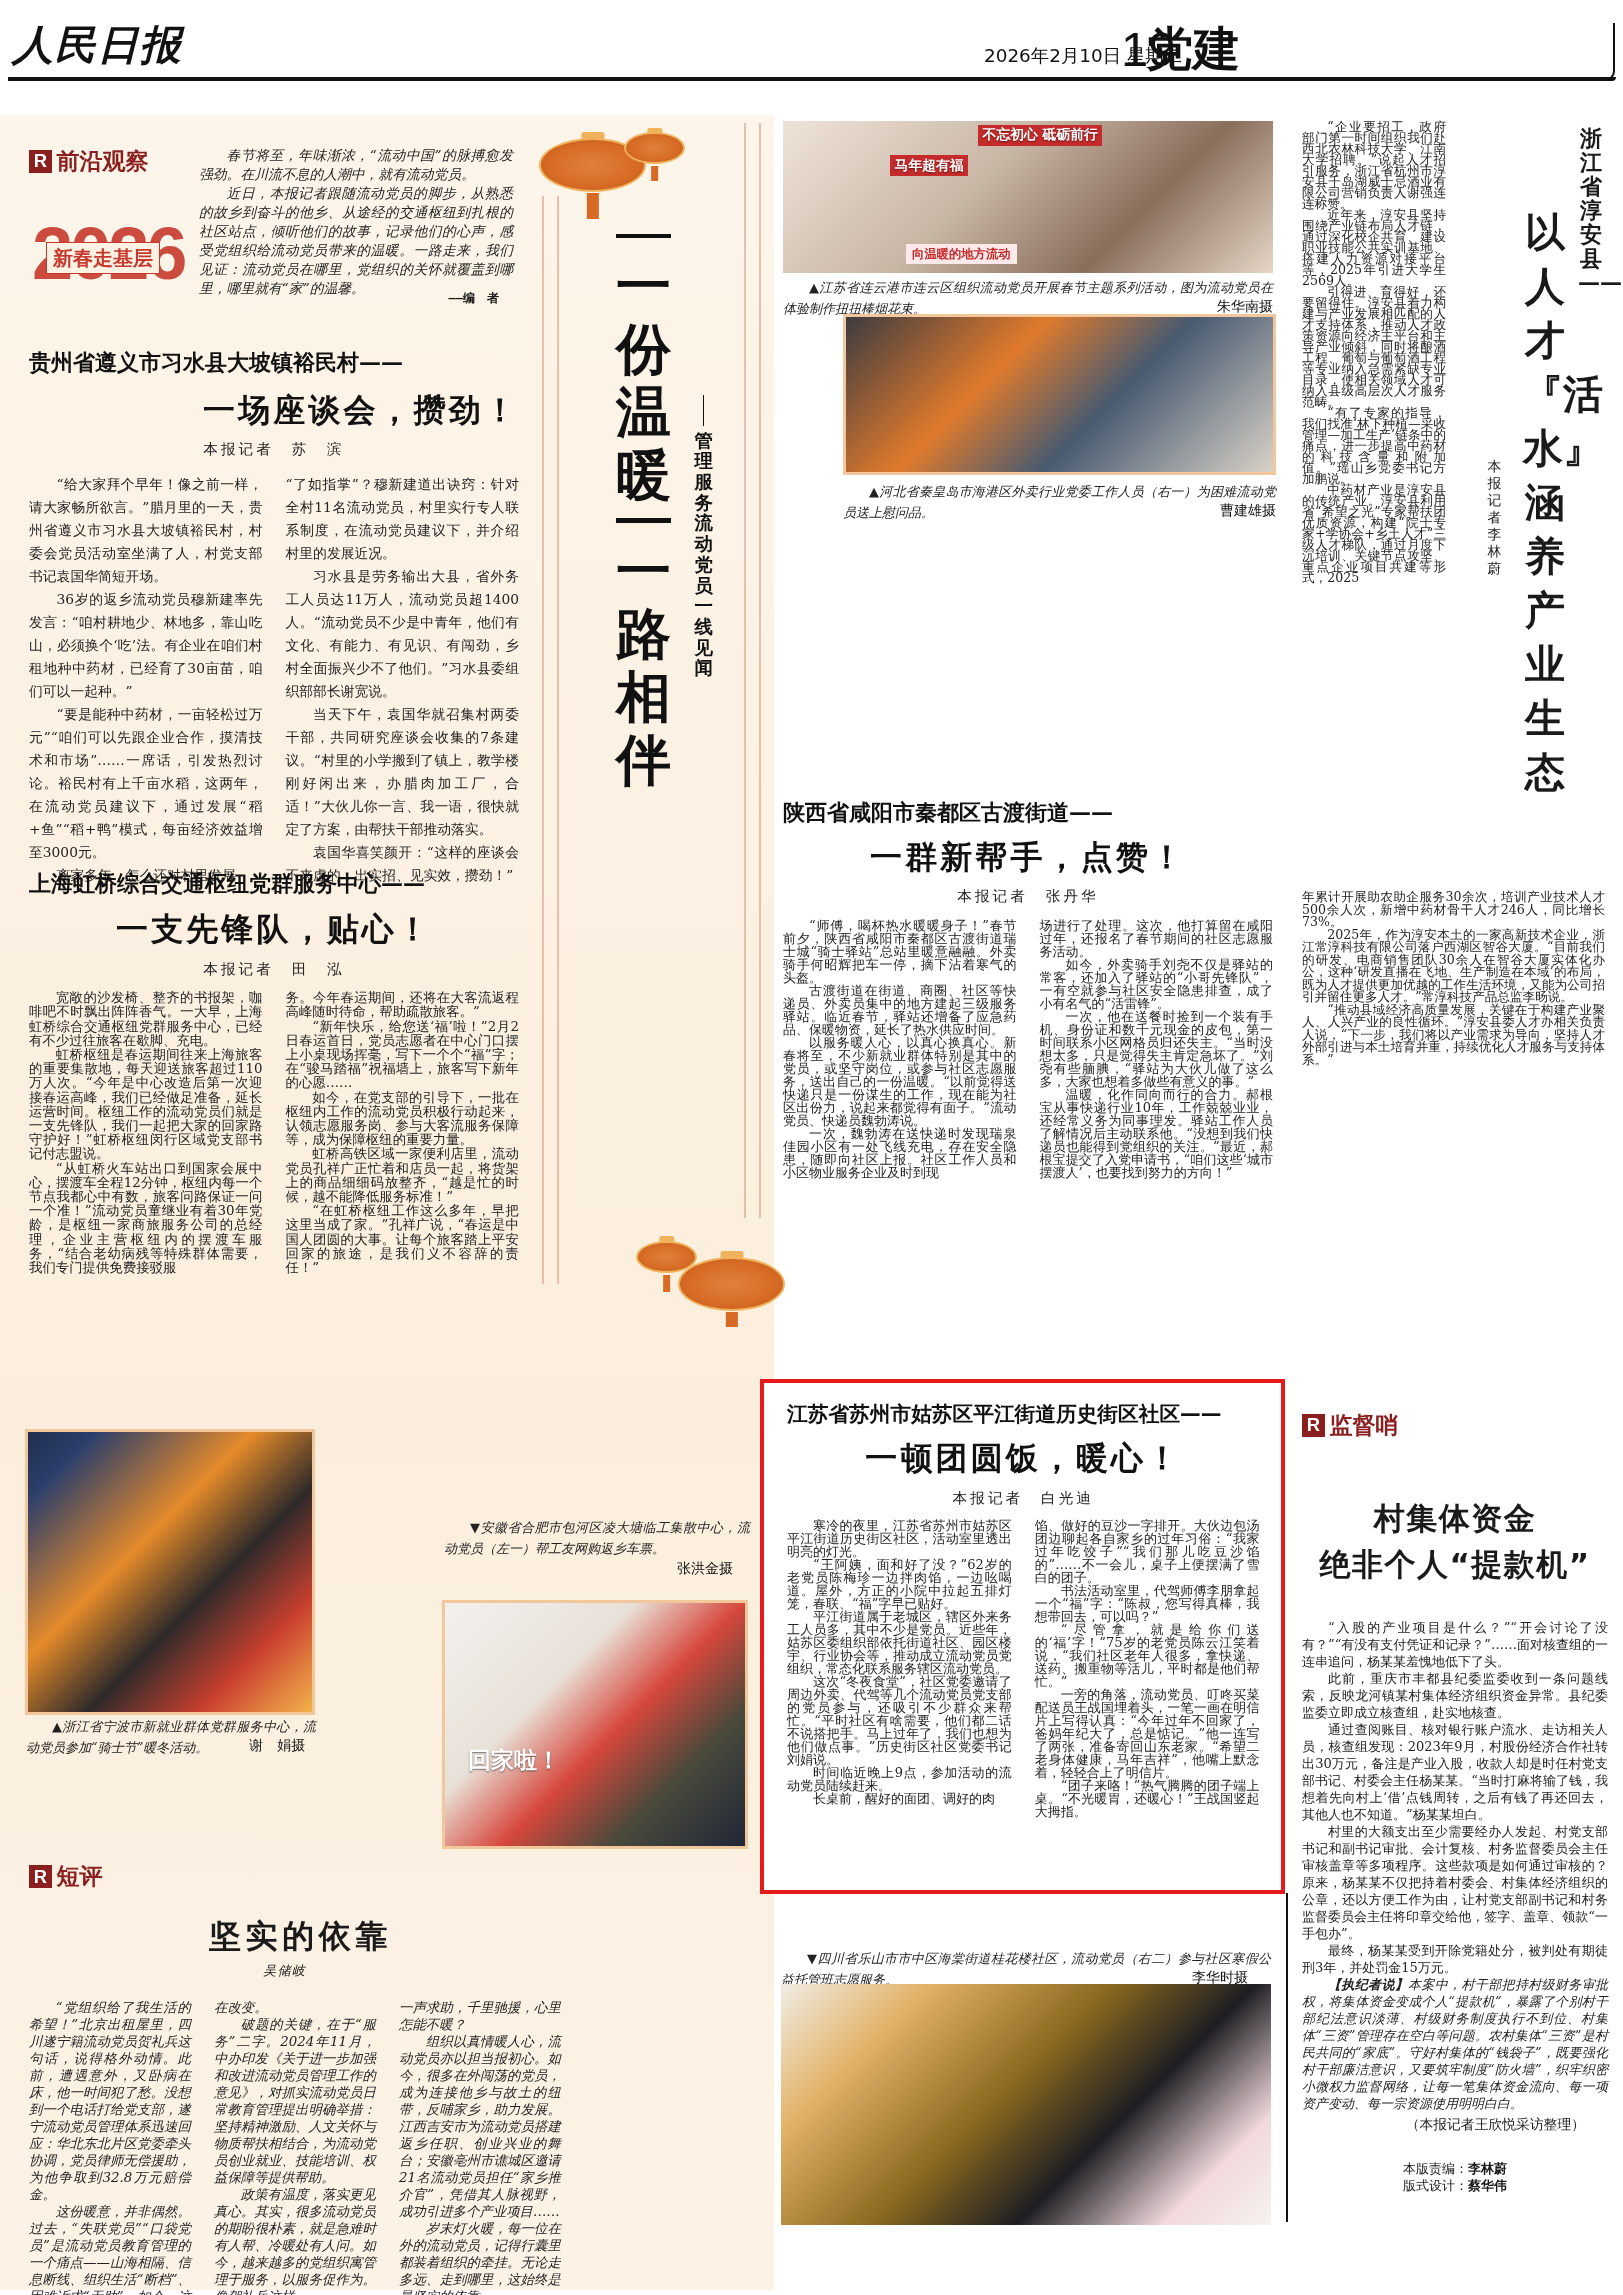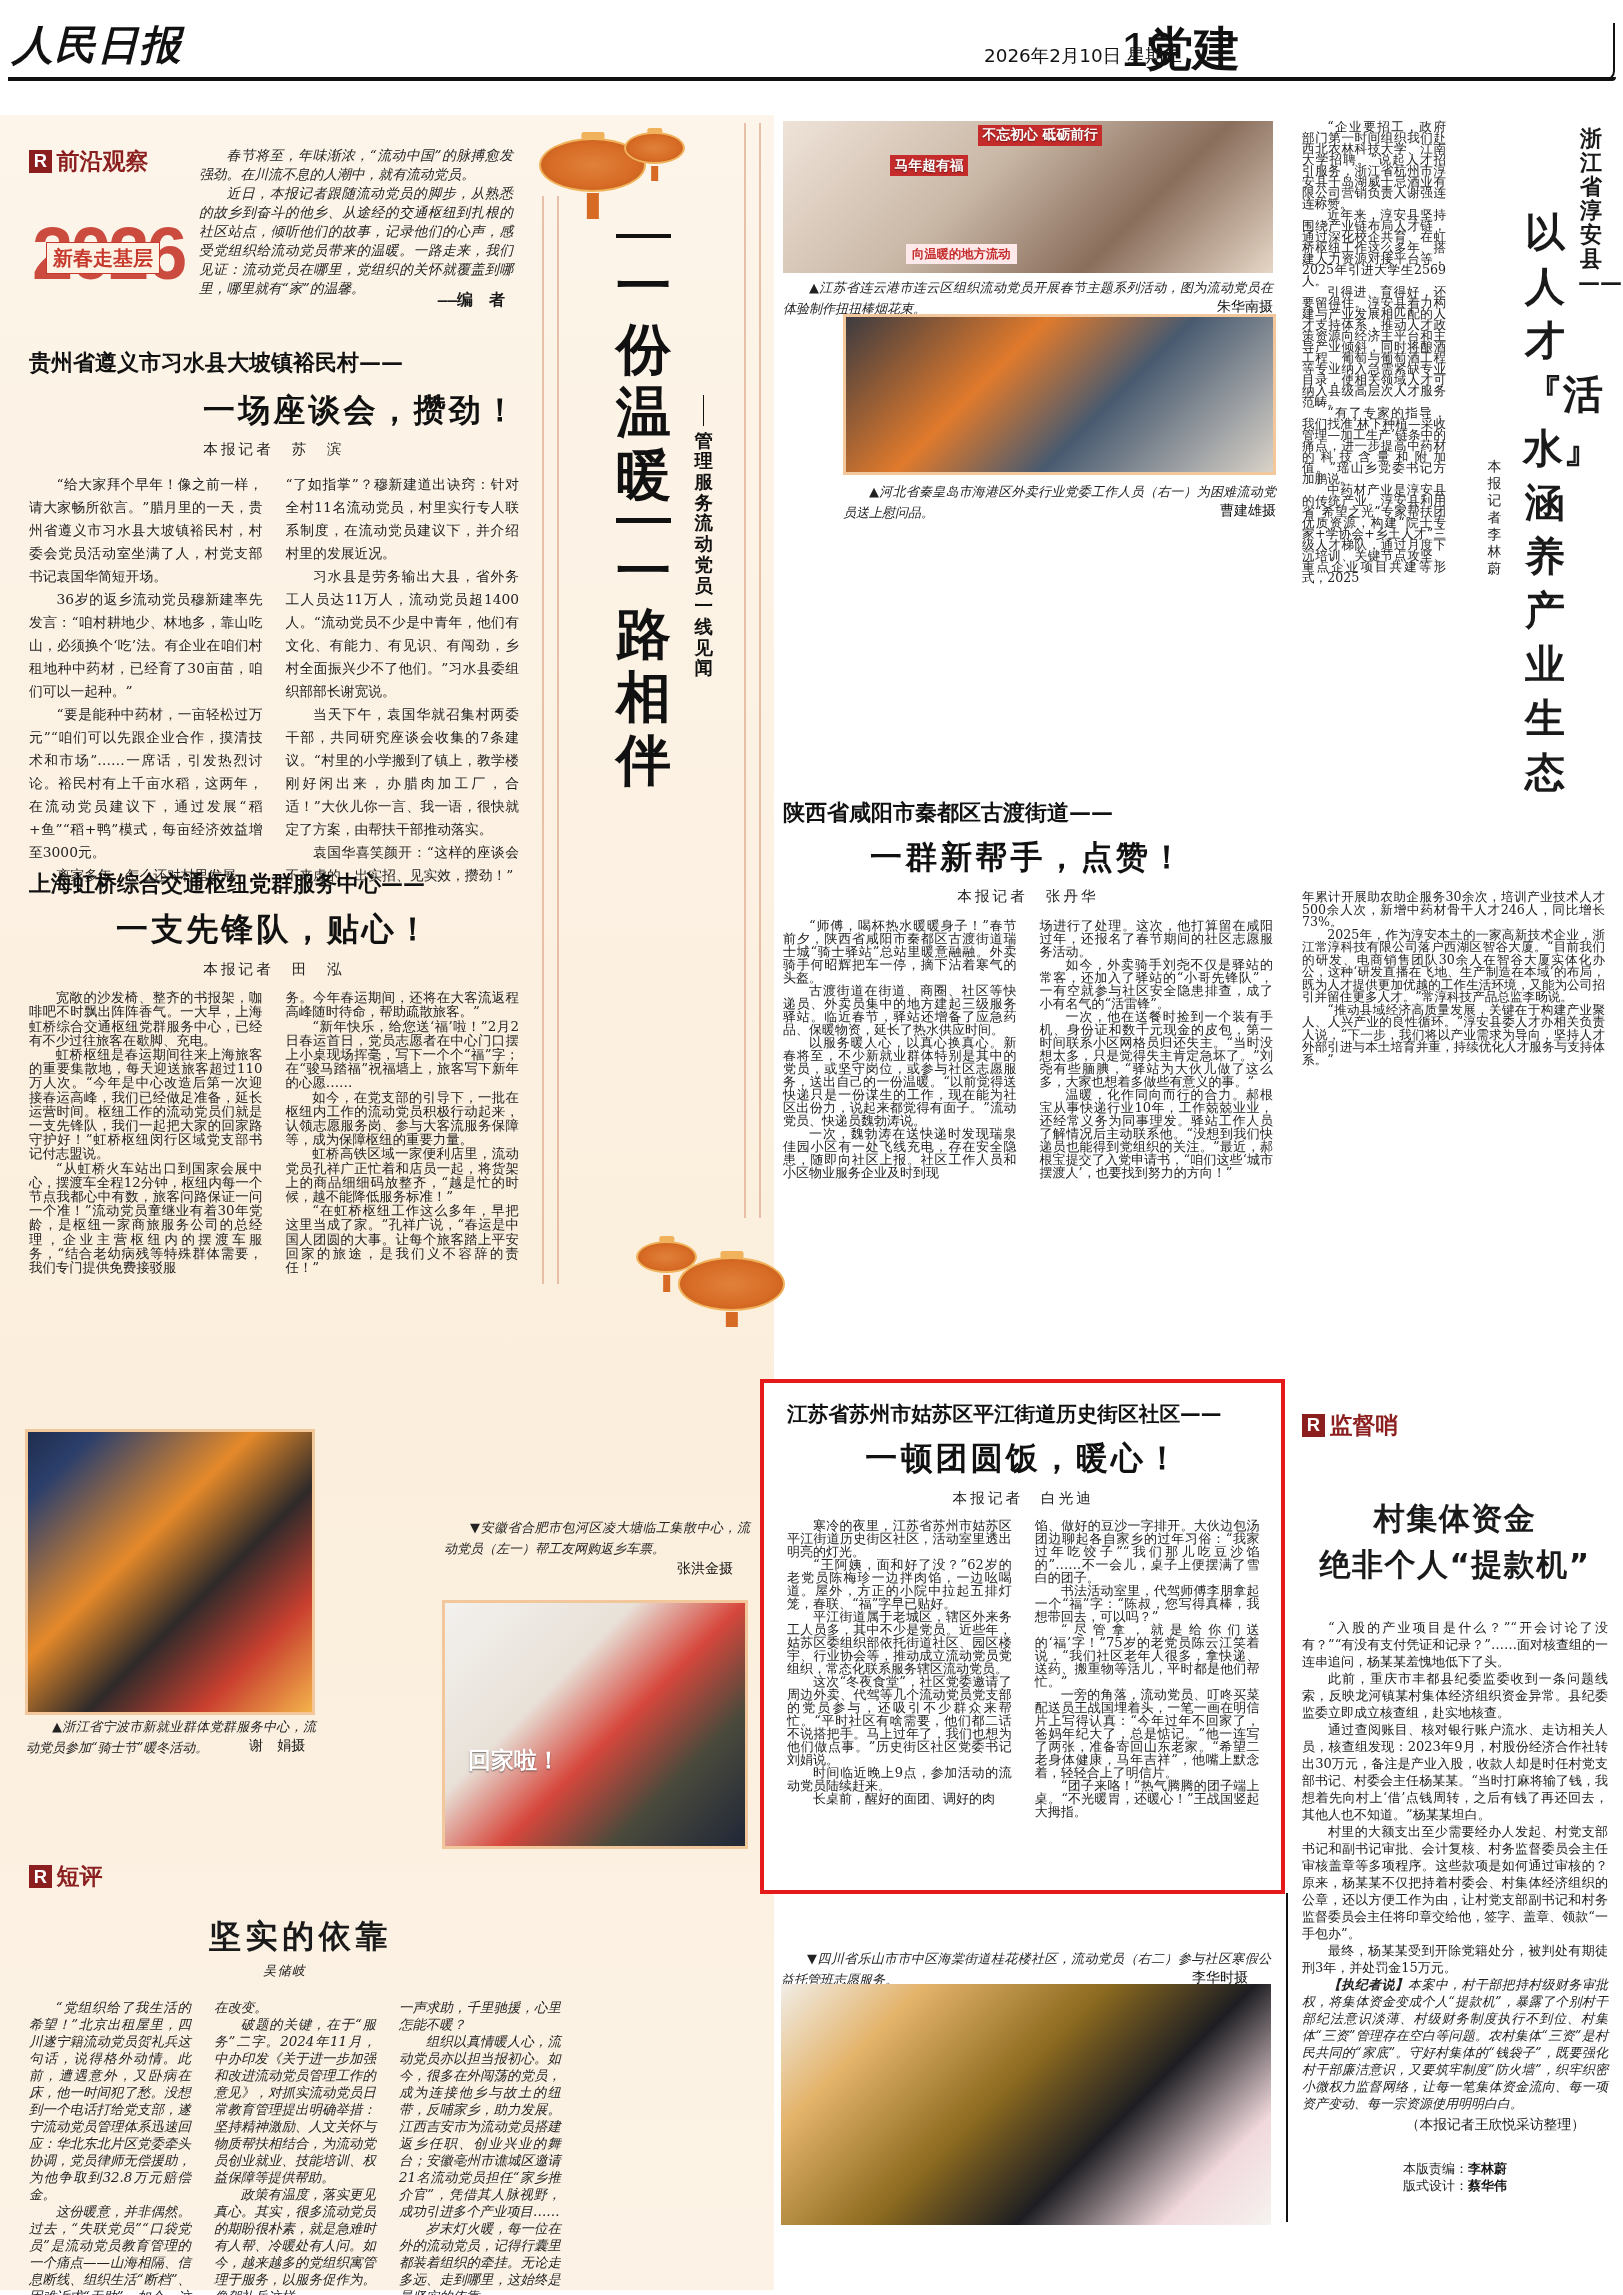--- a/index.html
+++ b/index.html
@@ -33,21 +33,21 @@
   
   .bg-left { position: absolute; left: 0; top: 115px; width: 774px; height: 2175px; background: linear-gradient(180deg, #fdf5ea 0%, #fbeedc 60%, #fcf3e6 100%); }
 
   
   .intro { position: absolute; left: 29px; top: 138px; width: 490px; height: 184px; }
   .intro .column-tag { position: absolute; left: 0; top: 7.7px; }
   .badge2026 { position: absolute; left: 3.1px; top: 73px; width: 138px; height: 84px; }
   .badge2026 .num { position: absolute; left: 0; top: 0; font-family: "Liberation Sans", sans-serif; font-weight: bold; font-size: 74px; color: #c7392d; opacity: 0.9; letter-spacing: -3.1px; }
   .badge2026 .label { position: absolute; left: 13.8px; top: 31px; padding: 1.5px 6.1px; border: 1.5px solid #c7392d; background: #fdf2e4; font-family: "DejaVu Serif", serif; font-weight: bold; font-size: 20px; color: #c7392d; }
   .intro-text { position: absolute; left: 170px; top: 7.7px; width: 314px; font-size: 13.8px; line-height: 19px; }
-  .intro-sign { position: absolute; right: 14px; top: 152px; font-family: Liberation Mono, monospace; font-weight: bold; font-size: 16px; }
+  .intro-sign { position: absolute; right: 20px; top: 152px; font-family: Liberation Mono, monospace; font-weight: bold; font-size: 12px; }
 
   .story1 { position: absolute; left: 29px; top: 348px; width: 490px; }
   .story1 .kicker { margin-bottom: 10.7px; }
   .story1 .headline { margin-bottom: 7.7px; text-align: right; }
   .story1 .byline { margin-bottom: 13.8px; }
 
   .story2 { position: absolute; left: 29px; top: 869px; width: 490px; }
   .story2 .kicker { margin-bottom: 9.2px; }
   .story2 .headline { margin-bottom: 7.7px; }
   .story2 .byline { margin-bottom: 12.3px; }
@@ -286,21 +286,21 @@
 </div>
 
 <div class="zj">
   <div class="zj-kicker">
     <span>浙江省淳安县——</span>
   </div>
   <div class="zj-headline">以人才『活水』涵养产业生态</div>
   <div class="zj-byline">本报记者　李林蔚</div>
   <div class="zj-text-narrow col-text" style="line-height:11px;font-size:12.6px">
     <p>“企业要招工，政府部门第一时间组织我们赴西北农林科技大学、江南大学招聘。”说起人才招引服务，浙江省杭州市淳安县千岛湖威士忌酒业有限公司营销负责人谢强连连称赞。</p>
-    <p>近年来，淳安县坚持围绕产业链布局人才链，通过深化校企共育、在虹桥枢纽工作这么多年、搭建人力资源对接平台等，2025年引进大学生2569人。</p>
+    <p>近年来，淳安县坚持围绕产业链布局人才链，通过深化校企共育、建设职业技能公共实训基地、搭建人力资源对接平台等，2025年引进大学生2569人。</p>
     <p>引得进、育得好，还要留得住。淳安县着力构建与产业发展相匹配的人才支持体系，推动人才政策资源向经济主平台和主导产业倾斜，同时将酿酒工程、葡萄与葡萄酒工程等专业纳入急需紧缺专业目录，使相关领域人才可纳入县级高层次人才服务范畴。</p>
     <p>“有了专家的指导，我们找准‘林下种植—采收管理—加工生产’链条中的痛点，进一步提高中药材的科技含量和附加值。”瑶山乡党委书记方加鹏说。</p>
     <p>中药材产业是淳安县的传统产业。淳安县利用省“希望之光”专家帮扶团优质资源，构建“院士专家+学协会+乡土人才”三级人才梯队，通过月度下沉培训、关键节点攻坚、重点企业项目共建等形式，2025</p>
   </div>
   <div class="zj-text-wide col-text" style="top:770px;line-height:12.5px;font-size:12.6px">
     <p style="text-indent:0">年累计开展助农助企服务30余次，培训产业技术人才500余人次，新增中药材骨干人才246人，同比增长73%。</p>
     <p>2025年，作为淳安本土的一家高新技术企业，浙江常淳科技有限公司落户西湖区智谷大厦。“目前我们的研发、电商销售团队30余人在智谷大厦实体化办公，这种‘研发直播在飞地、生产制造在本域’的布局，既为人才提供更加优越的工作生活环境，又能为公司招引并留住更多人才。”常淳科技产品总监李旸说。</p>
     <p>“推动县域经济高质量发展，关键在于构建产业聚人、人兴产业的良性循环。”淳安县委人才办相关负责人说，“下一步，我们将以产业需求为导向，坚持人才外部引进与本土培育并重，持续优化人才服务与支持体系。”</p>
   </div>
 </div>

